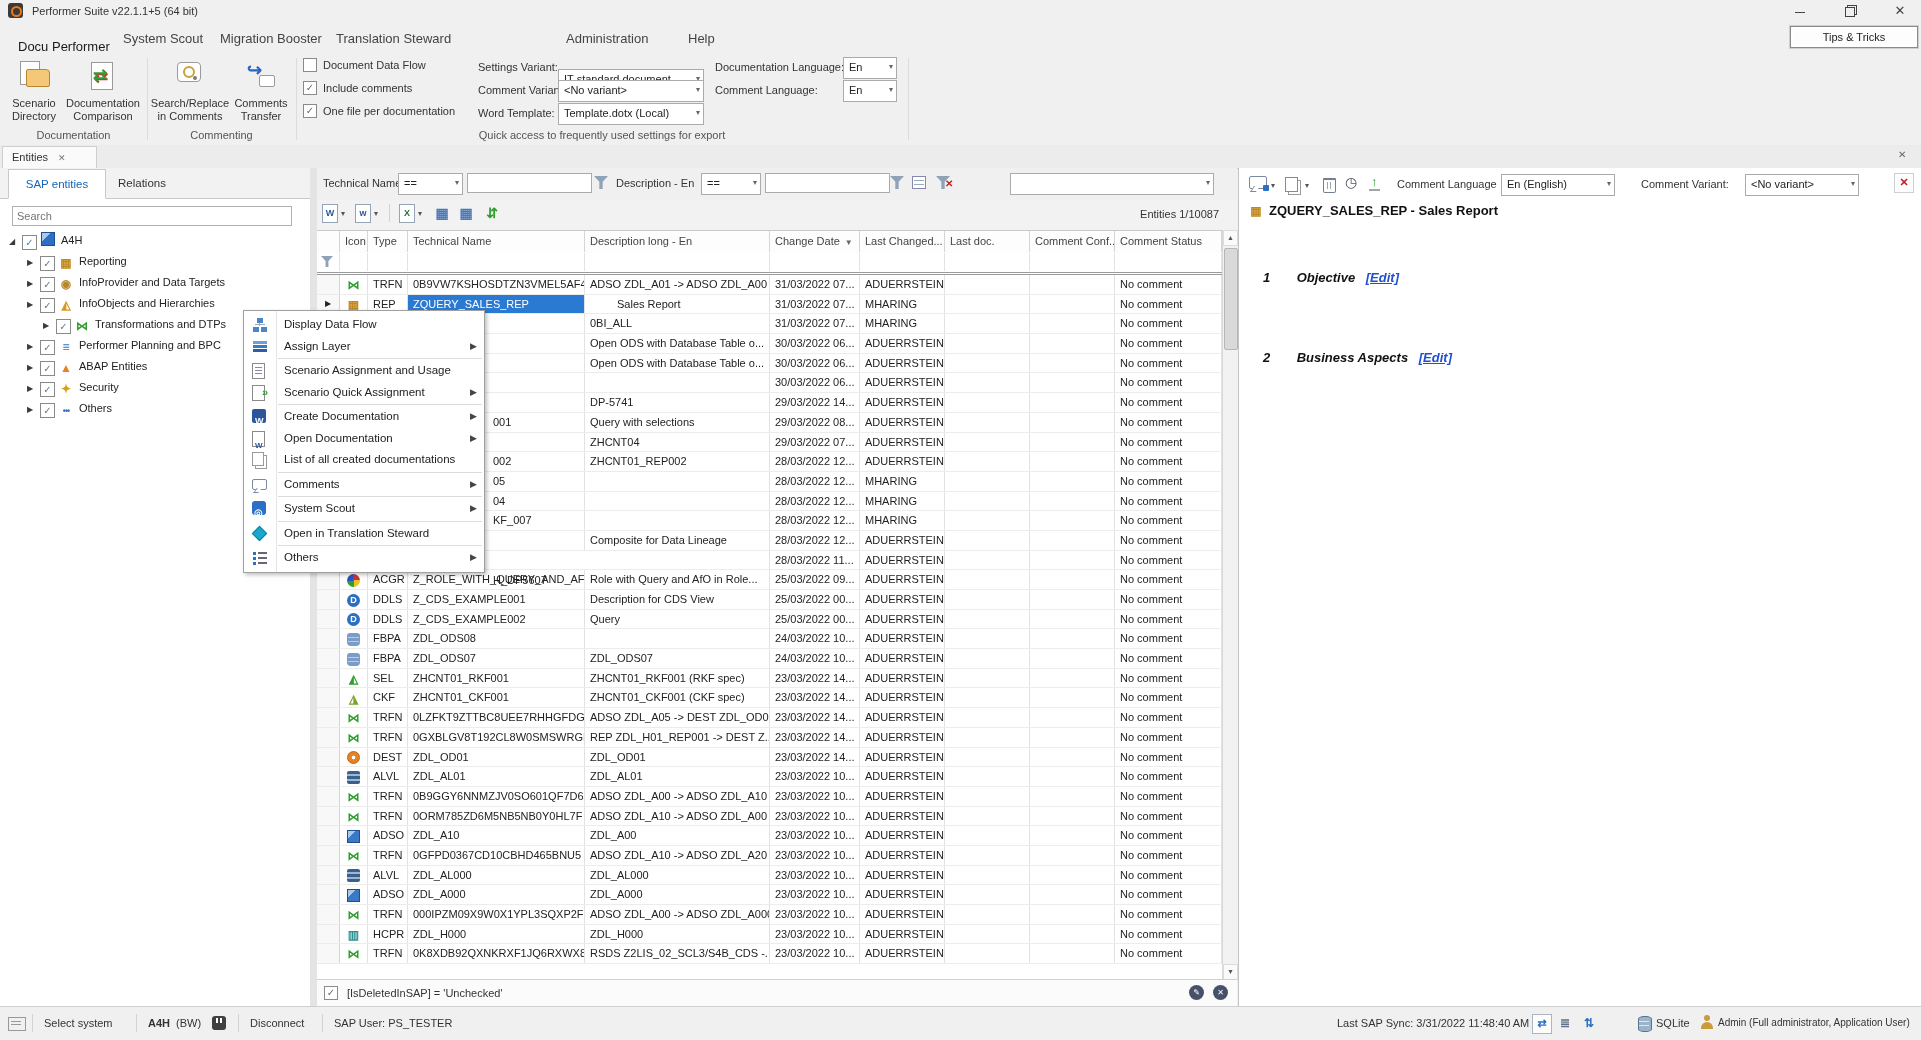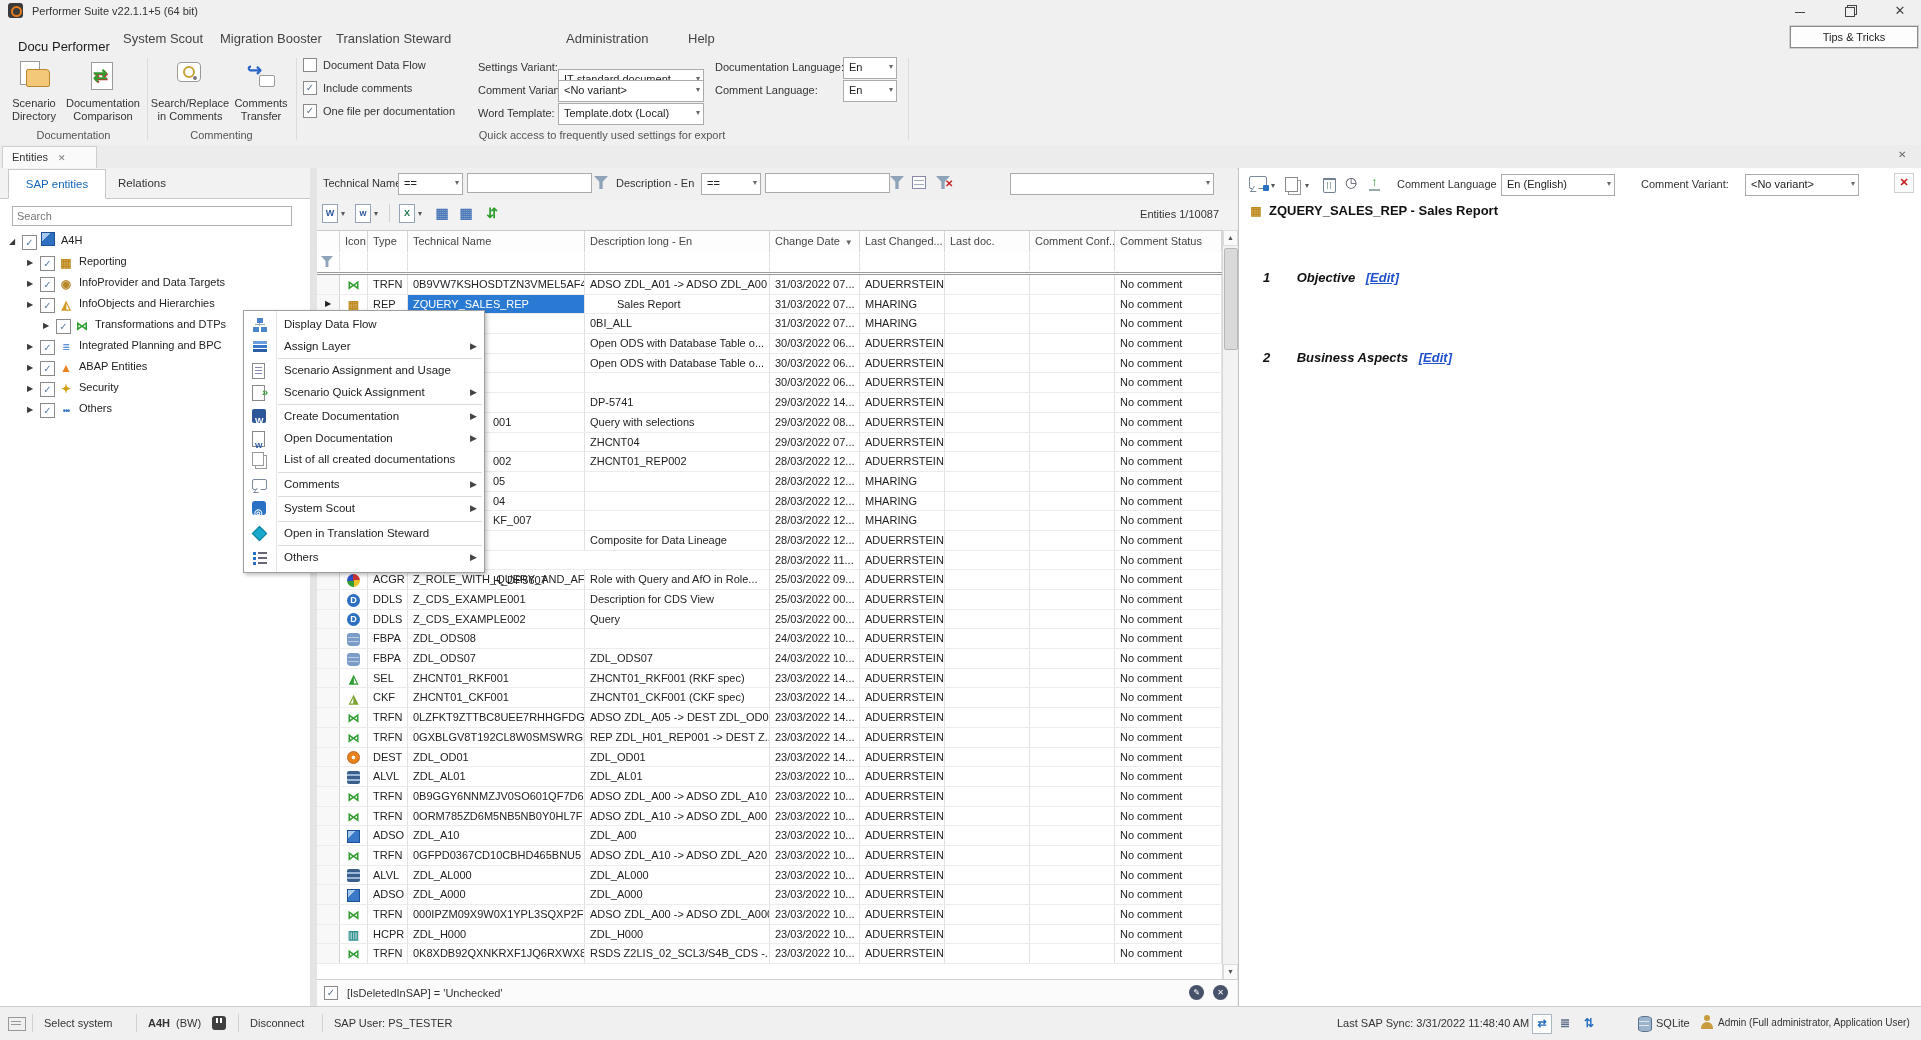--- a/index.html
+++ b/index.html
@@ -264,21 +264,21 @@
       <span class="stab active">SAP entities</span>
       <span class="stab plain">Relations</span>
     </div>
     <input class="search" placeholder="Search" style="">
     <div class="tree" id="tree">
         <div class="trow" style="padding-left: 6px;"><span class="texp">◢</span><span class="tcb"></span><span class="tico tri-system"></span><span class="tlabel">A4H</span></div>
         <div class="trow" style="padding-left: 24px;"><span class="texp">▶</span><span class="tcb"></span><span class="tico" style="color: rgb(192, 138, 32);">▦</span><span class="tlabel">Reporting</span></div>
         <div class="trow" style="padding-left: 24px;"><span class="texp">▶</span><span class="tcb"></span><span class="tico" style="color: rgb(184, 135, 42);">◉</span><span class="tlabel">InfoProvider and Data Targets</span></div>
         <div class="trow" style="padding-left: 24px;"><span class="texp">▶</span><span class="tcb"></span><span class="tico" style="color: rgb(213, 154, 38);">◭</span><span class="tlabel">InfoObjects and Hierarchies</span></div>
         <div class="trow" style="padding-left: 40px;"><span class="texp">▶</span><span class="tcb"></span><span class="tico" style="color: rgb(47, 158, 47);">⋈</span><span class="tlabel">Transformations and DTPs</span></div>
-        <div class="trow" style="padding-left: 24px;"><span class="texp">▶</span><span class="tcb"></span><span class="tico" style="color: rgb(47, 111, 193);">≡</span><span class="tlabel">Integrated Planning and BPC</span></div>
+        <div class="trow" style="padding-left: 24px;"><span class="texp">▶</span><span class="tcb"></span><span class="tico" style="color: rgb(47, 111, 193);">≡</span><span class="tlabel">Performer Planning and BPC</span></div>
         <div class="trow" style="padding-left: 24px;"><span class="texp">▶</span><span class="tcb"></span><span class="tico" style="color: rgb(232, 130, 31);">▲</span><span class="tlabel">ABAP Entities</span></div>
         <div class="trow" style="padding-left: 24px;"><span class="texp">▶</span><span class="tcb"></span><span class="tico" style="color: rgb(212, 160, 23);">✦</span><span class="tlabel">Security</span></div>
         <div class="trow" style="padding-left: 24px;"><span class="texp">▶</span><span class="tcb"></span><span class="tico" style="color: rgb(47, 111, 193); letter-spacing: -1px; font-size: 9px;">•••</span><span class="tlabel">Others</span></div>
       </div>
   </div>
   <div class="splitter"></div>
 
   <div class="tablepanel">
     <div class="filterrow">
       <span class="frlabel" style="left:6px">Technical Name</span>

